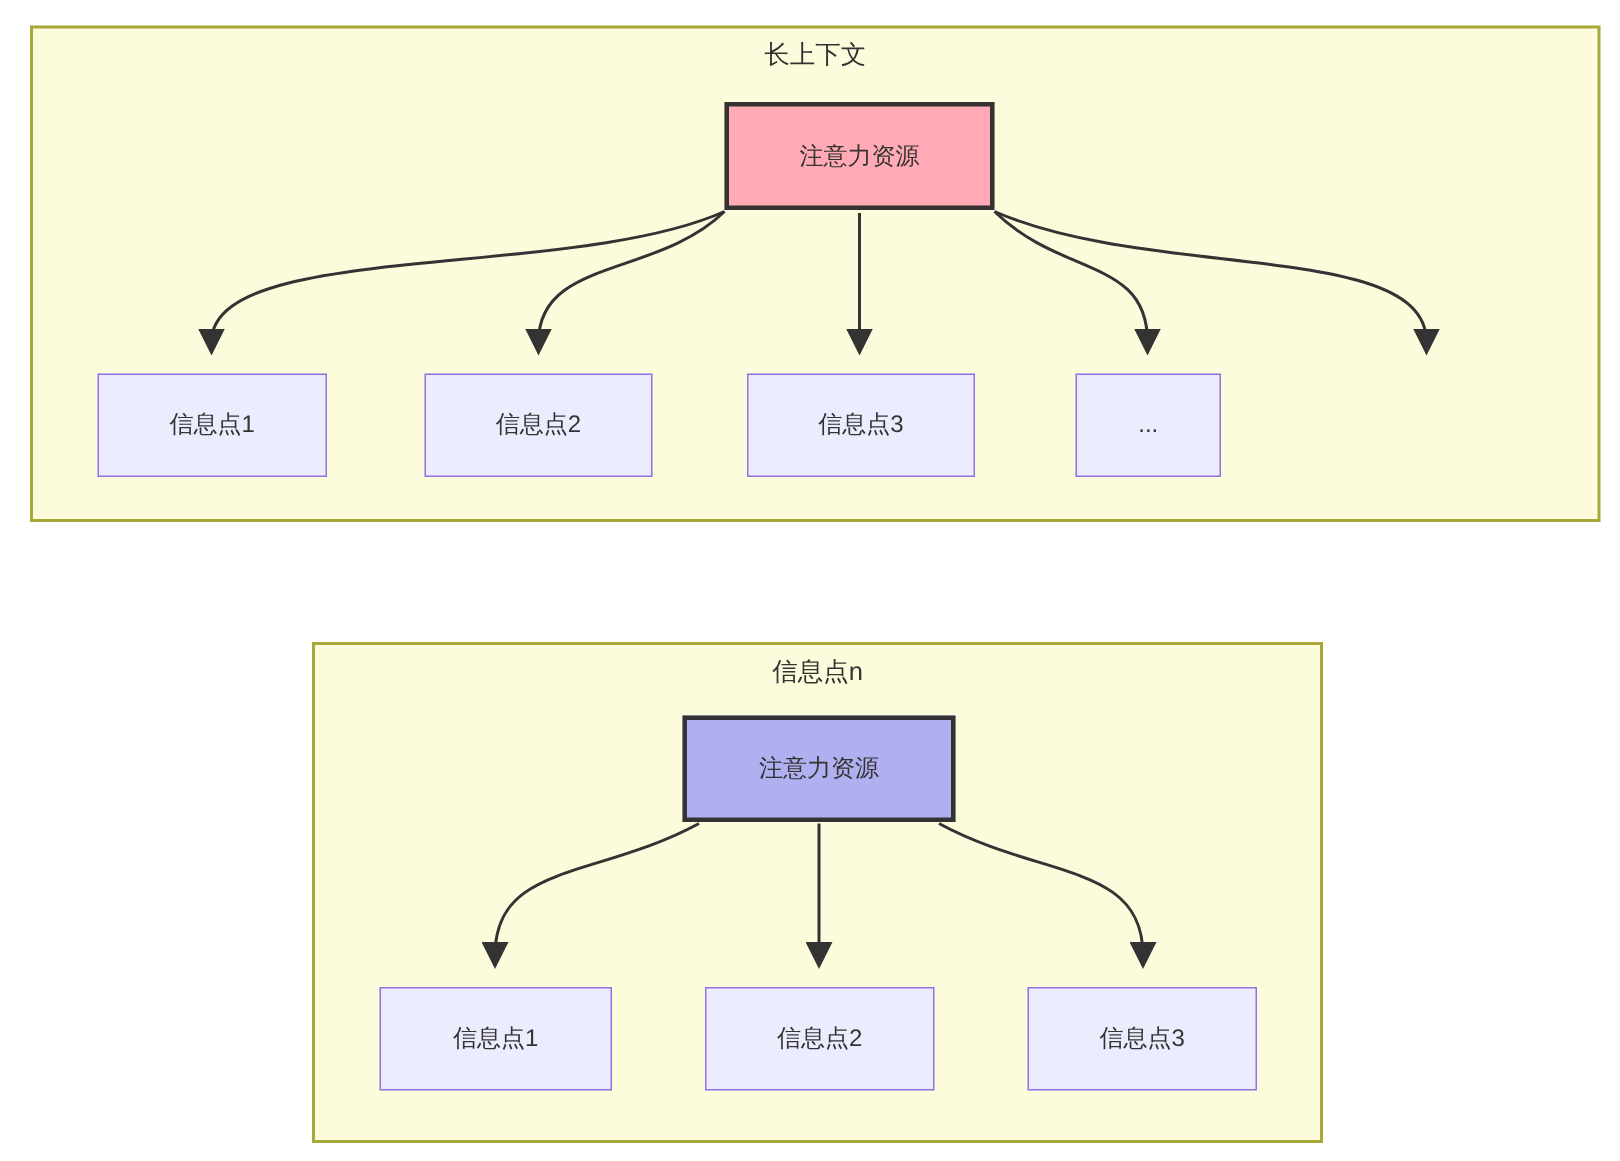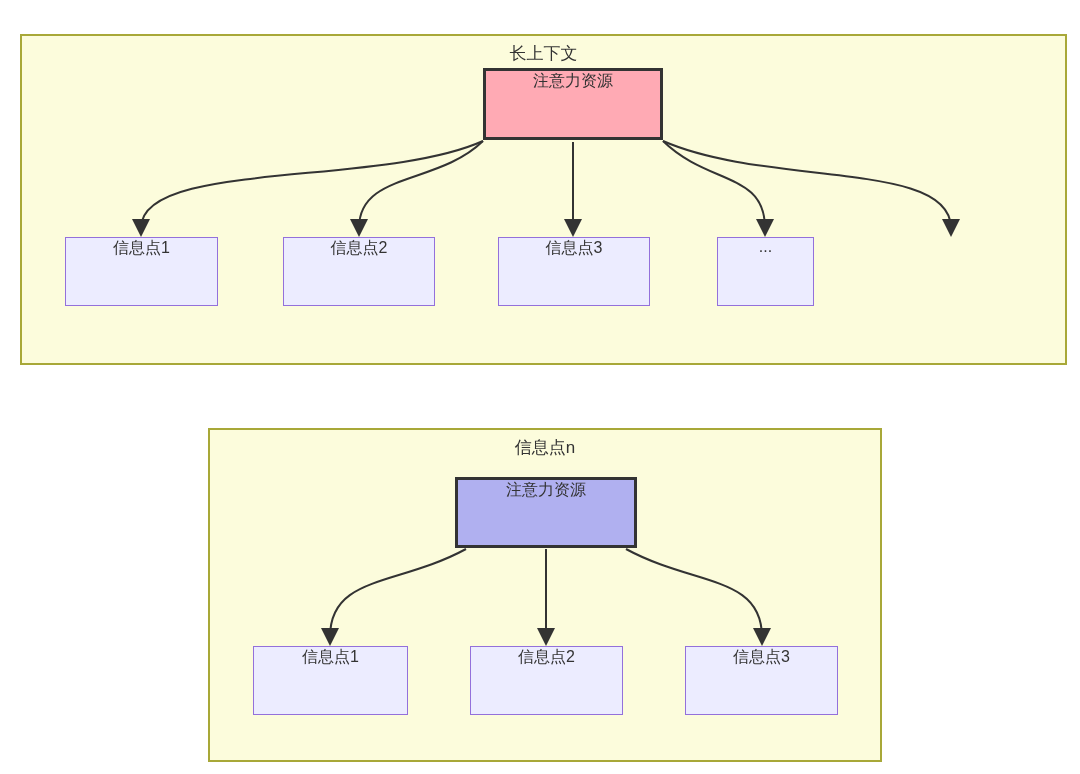--- a/index.html
+++ b/index.html
@@ -24,56 +24,58 @@
     left: 0;
     width: 100%;
     text-align: center;
     font-size: 17px;
     color: var(--text, #333);
   }
   .node {
     position: absolute;
     box-sizing: border-box;
     display: flex;
+    align-items: center;
     justify-content: center;
     font-size: 16px;
     color: var(--text, #333);
     white-space: nowrap;
   }
   .source-long {
     background: var(--long-source-fill, #ffaab4);
     border: 3px solid var(--source-border, #333333);
   }
   .source-short {
     background: var(--short-source-fill, #b0b0f0);
     border: 3px solid var(--source-border, #333333);
   }
   .target {
     background: var(--target-fill, #ececff);
     border: 1.5px solid var(--target-border, #9370db);
+    margin-top: 12px;
   }
   .edges {
     position: absolute;
     left: 0; top: 0;
     width: 1080px; height: 774px;
     pointer-events: none;
   }
   .edge {
     fill: none;
     stroke: var(--line, #333333);
     stroke-width: 2;
   }
   .arrowhead { fill: var(--line, #333333); }
 </style>
 </head>
 <body>
 
 <div class="canvas">
 
-  <div class="container" style="left:20px; top:34px; width:1047px; height:331px;">
+  <div class="container" style="left:20px; top:17px; width:1047px; height:331px;">
     <div class="container-title">长上下文</div>
   </div>
 
   <div class="container" style="left:208px; top:428px; width:674px; height:334px;">
     <div class="container-title">信息点n</div>
   </div>
 
   <svg class="edges" viewBox="0 0 1080 774">
     <defs>
       <marker id="arrow" viewBox="0 0 12 12" refX="6" refY="6" markerWidth="9" markerHeight="9" orient="auto-start-reverse">

